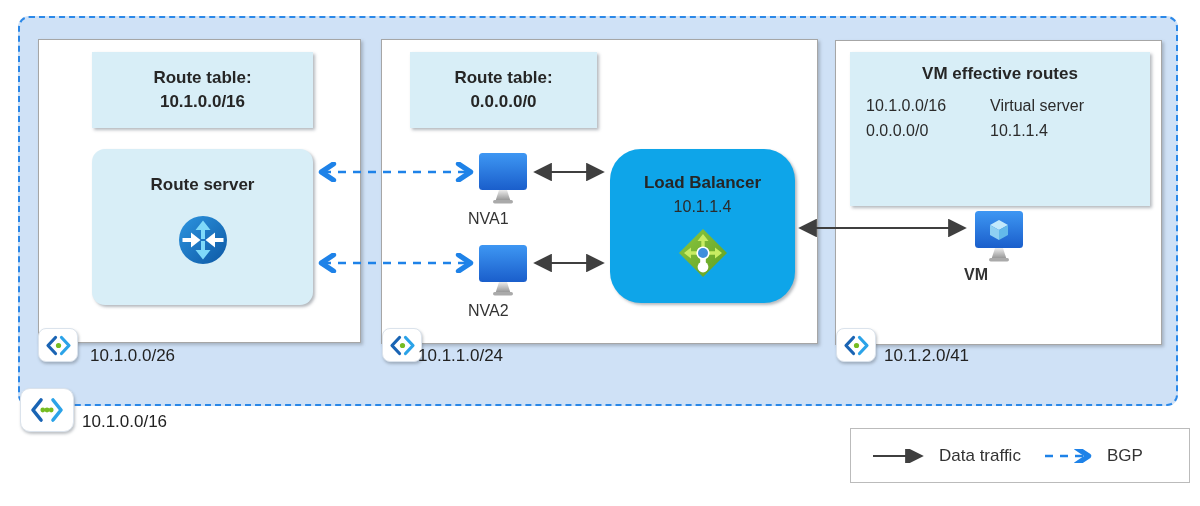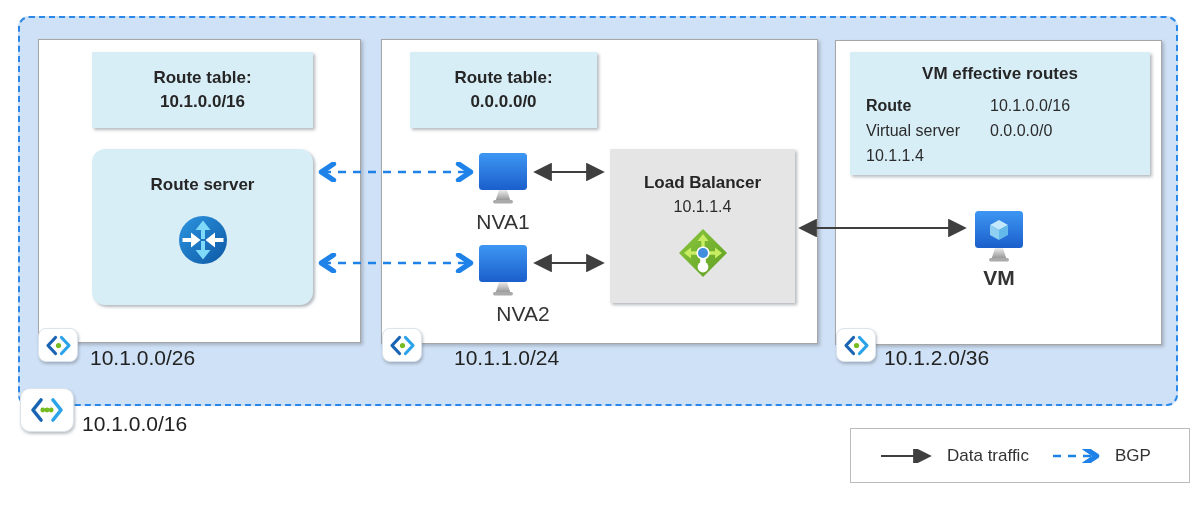--- a/index.html
+++ b/index.html
@@ -9,65 +9,65 @@
 
   .vnet { left:18px; top:16px; width:1160px; height:390px; background:#cfe1f6;
           border:2px dashed #2b88e8; border-radius:11px; }
 
   .subnet { background:#fff; border:1px solid #a6a6a6; box-shadow:2px 2px 3px rgba(90,95,100,.35); }
   .subnet-left  { left:38px;  top:39px; width:323px; height:304px; }
   .subnet-mid   { left:381px; top:39px; width:437px; height:305px; }
   .subnet-right { left:835px; top:40px; width:327px; height:305px; }
 
   .card { background:#d8eef7; box-shadow:2px 2px 3px rgba(90,100,110,.45); }
-  .card-green { background:#e5e5e5; box-shadow:2px 2px 3px rgba(90,100,110,.45); }
+  .card-green { background:#0ea5e9; box-shadow:2px 2px 3px rgba(90,100,110,.45);border-radius:31px; }
 
   .rt-card { display:flex; flex-direction:column; align-items:center; justify-content:center;
              font-weight:bold; font-size:17px; line-height:24px; color:#262626; }
   .rt-left { left:92px;  top:52px; width:221px; height:76px; }
   .rt-mid  { left:410px; top:52px; width:187px; height:76px; }
 
   .rs-card { left:92px; top:149px; width:221px; height:156px;border-radius:13px; }
   .rs-title { left:0; top:26px; width:221px; text-align:center; font-weight:bold; font-size:17px; color:#262626; }
   .rs-icon { left:86px; top:66px; }
 
   .lb-card { left:610px; top:149px; width:185px; height:154px; text-align:center; }
   .lb-title { left:0; top:24px; width:185px; font-weight:bold; font-size:17px; color:#262626; }
   .lb-ip    { left:0; top:49px; width:185px; font-size:16px; }
   .lb-icon  { left:67px; top:78px; }
 
-  .node-label { font-size:21px; text-align:center; color:#333; }
+  .node-label { font-size:16px; color:#333; }
   .nva1-icon { left:478px; top:152px; }
   .nva2-icon { left:478px; top:244px; }
   .nva1-label { left:468px; top:210px; width:70px; }
-  .nva2-label { left:488px; top:302px; width:70px; }
+  .nva2-label { left:468px; top:302px; width:70px; }
   .vm-icon   { left:974px; top:210px; }
   .vm-label  { left:964px; top:266px; width:70px;font-weight:bold; }
 
-  .routes-card { left:850px; top:52px; width:300px; height:123px; font-size:16px; }
+  .routes-card { left:850px; top:52px; width:300px; height:154px; font-size:16px; }
   .routes-title { margin-top:12px; text-align:center; font-weight:bold; font-size:17px; color:#262626; }
   .routes-grid { display:grid; grid-template-columns:124px auto; margin:9px 0 0 16px; line-height:25px; }
   .routes-grid .hdr { font-weight:bold; color:#262626; }
 
   .badge { background:#fff; border:1px solid #dbe3ec; border-radius:8px;
            box-shadow:1px 2px 3px rgba(90,100,110,.4); display:flex; align-items:center; justify-content:center; }
   .badge-subnet { width:40px; height:34px; }
   .b-left { left:38px; top:328px; }
   .b-mid  { left:382px; top:328px; }
   .b-right{ left:836px; top:328px; }
   .badge-vnet { left:20px; top:388px; width:54px; height:44px; border-radius:10px; }
 
-  .cidr { font-size:21px; color:#222; }
+  .cidr { font-size:17px; color:#222; }
   .cidr-left  { left:90px;  top:346px; }
-  .cidr-mid   { left:454px; top:346px; }
+  .cidr-mid   { left:418px; top:346px; }
   .cidr-right { left:884px; top:346px; }
   .cidr-vnet  { left:82px;  top:412px; }
 
   .legend { left:850px; top:428px; width:340px; height:55px; background:#fff; border:1px solid #bbb;
-            display:flex; align-items:center; padding-left:28px; }
+            display:flex; align-items:center; padding-left:20px; }
   .legend-label { font-size:17px; color:#333; margin-left:10px; }
   .legend-gap { width:22px; }
 
   svg { display:block; }
   .arrows { left:0; top:0; pointer-events:none; }
   .line-data { stroke:#3f3f3f; stroke-width:2.2; }
   .line-bgp  { stroke:#1e82e8; stroke-width:2.6; stroke-dasharray:8 7; }
 </style>
 </head>
 <body>
@@ -161,21 +161,20 @@
         <circle cx="26" cy="40" r="5.4" fill="#ffffff"></circle>
         <circle cx="26" cy="26" r="6.6" fill="#ffffff"></circle>
         <circle cx="26" cy="26" r="5" fill="#3f8fdc"></circle>
       </svg>
     </div>
   </div>
 
   <div class="abs card routes-card">
     <div class="routes-title">VM effective routes</div>
     <div class="routes-grid">
-      <span class="hdr">Route</span>
       <span>10.1.0.0/16</span>
       <span>Virtual server</span>
       <span>0.0.0.0/0</span>
       <span>10.1.1.4</span>
     </div>
   </div>
 
   <div class="abs vm-icon">
     <svg width="50" height="52" viewBox="0 0 50 52">
       <rect x="1" y="1" width="48" height="37" rx="3.5" fill="url(#monGrad)"></rect>
@@ -217,21 +216,21 @@
       <polyline points="12,3 4,13 12,23" fill="none" stroke="#1a64b4" stroke-width="3.6" stroke-linecap="round" stroke-linejoin="round"></polyline>
       <polyline points="24,3 32,13 24,23" fill="none" stroke="#2ba3e8" stroke-width="3.6" stroke-linecap="round" stroke-linejoin="round"></polyline>
       <circle cx="13.8" cy="13" r="2.4" fill="#76bc21"></circle>
       <circle cx="18" cy="13" r="2.4" fill="#76bc21"></circle>
       <circle cx="22.2" cy="13" r="2.4" fill="#76bc21"></circle>
     </svg>
   </div>
 
   <div class="abs cidr cidr-left">10.1.0.0/26</div>
   <div class="abs cidr cidr-mid">10.1.1.0/24</div>
-  <div class="abs cidr cidr-right">10.1.2.0/36</div>
+  <div class="abs cidr cidr-right">10.1.2.0/41</div>
   <div class="abs cidr cidr-vnet">10.1.0.0/16</div>
 
   <svg class="abs arrows" width="1200" height="506">
     <line class="line-bgp" x1="323" y1="172" x2="469" y2="172" marker-start="url(#mBlue)" marker-end="url(#mBlue)"></line>
     <line class="line-bgp" x1="323" y1="263" x2="469" y2="263" marker-start="url(#mBlue)" marker-end="url(#mBlue)"></line>
     <line class="line-data" x1="536" y1="172" x2="602" y2="172" marker-start="url(#mDark)" marker-end="url(#mDark)"></line>
     <line class="line-data" x1="536" y1="263" x2="602" y2="263" marker-start="url(#mDark)" marker-end="url(#mDark)"></line>
     <line class="line-data" x1="801" y1="228" x2="964" y2="228" marker-start="url(#mDark)" marker-end="url(#mDark)"></line>
   </svg>
 

